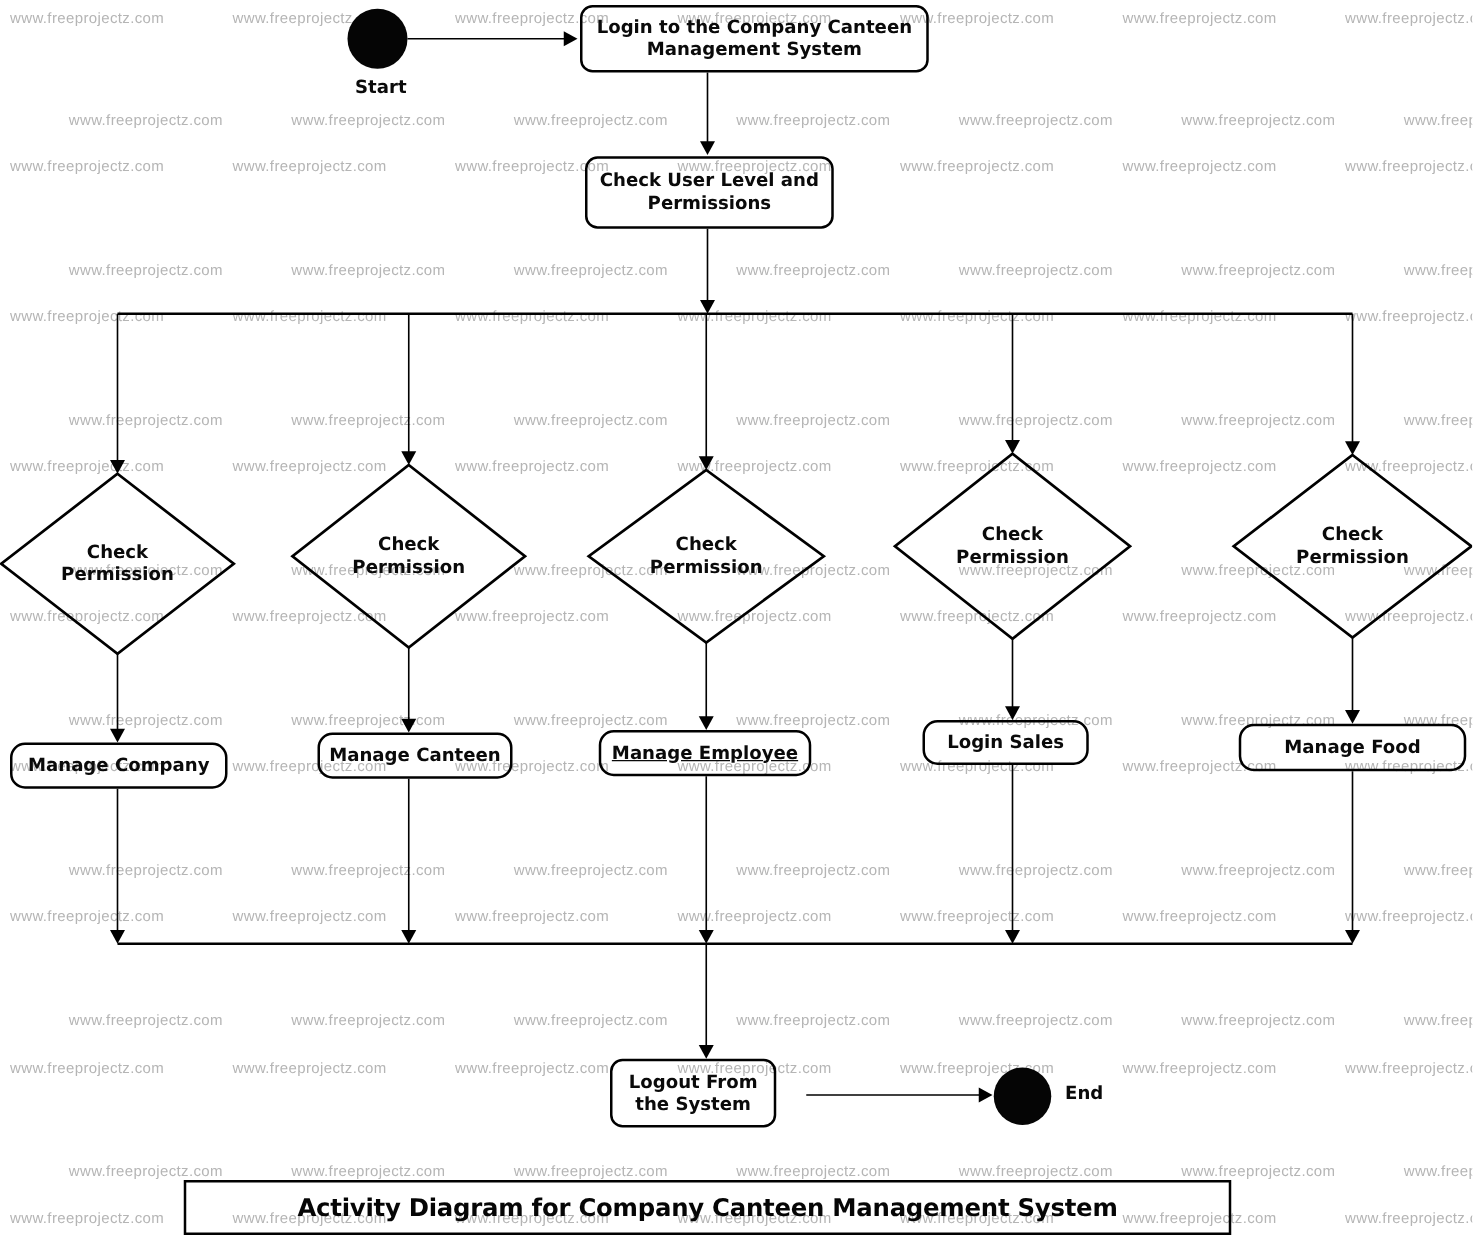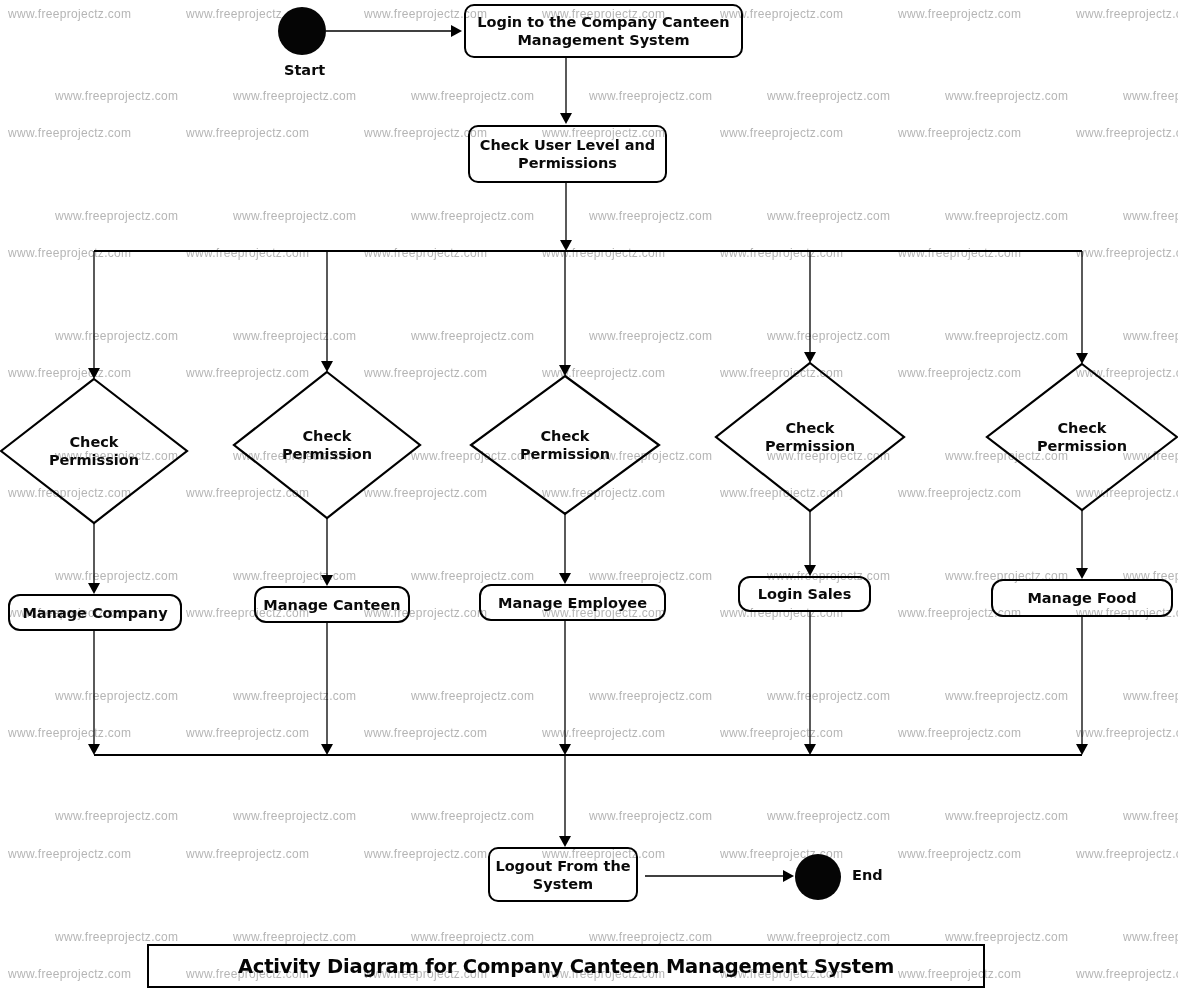--- a/index.html
+++ b/index.html
@@ -235,23 +235,23 @@
   <div class="node" style="left:468px; top:125px; width:199px; height:58px; border-radius:10px;">Check User Level and Permissions</div>
 
   <div class="dlabel" style="left:39px;  top:431px; width:110px; height:40px;">Check Permission</div>
   <div class="dlabel" style="left:272px; top:425px; width:110px; height:40px;">Check Permission</div>
   <div class="dlabel" style="left:510px; top:425px; width:110px; height:40px;">Check Permission</div>
   <div class="dlabel" style="left:755px; top:417px; width:110px; height:40px;">Check Permission</div>
   <div class="dlabel" style="left:1027px; top:417px; width:110px; height:40px;">Check Permission</div>
 
   <div class="node" style="left:254px; top:586px; width:156px; height:37px;">Manage Canteen</div>
   <div class="node" style="left:8px;   top:594px; width:174px; height:37px;">Manage Company</div>
-  <div class="node" style="left:479px; top:584px; width:187px; height:37px;">Manage Employee</div>
+  <div class="node" style="left:479px; top:584px; width:170px; height:37px;text-decoration:underline;">Manage Employee</div>
   <div class="node" style="left:738px; top:576px; width:133px; height:36px;">Login Sales</div>
   <div class="node" style="left:991px; top:579px; width:182px; height:38px;">Manage Food</div>
 
-  <div class="node" style="left:488px; top:847px; width:150px; height:55px; border-radius:10px;">Logout From the System</div>
+  <div class="node" style="left:488px; top:847px; width:133px; height:55px; border-radius:10px;">Logout From the System</div>
 
   <div id="title-box" style="left:147px; top:944px; width:838px; height:44px;text-align:right;">
     <span>Activity Diagram for Company Canteen Management System</span>
   </div>
 
 </div>
 
 </body></html>

